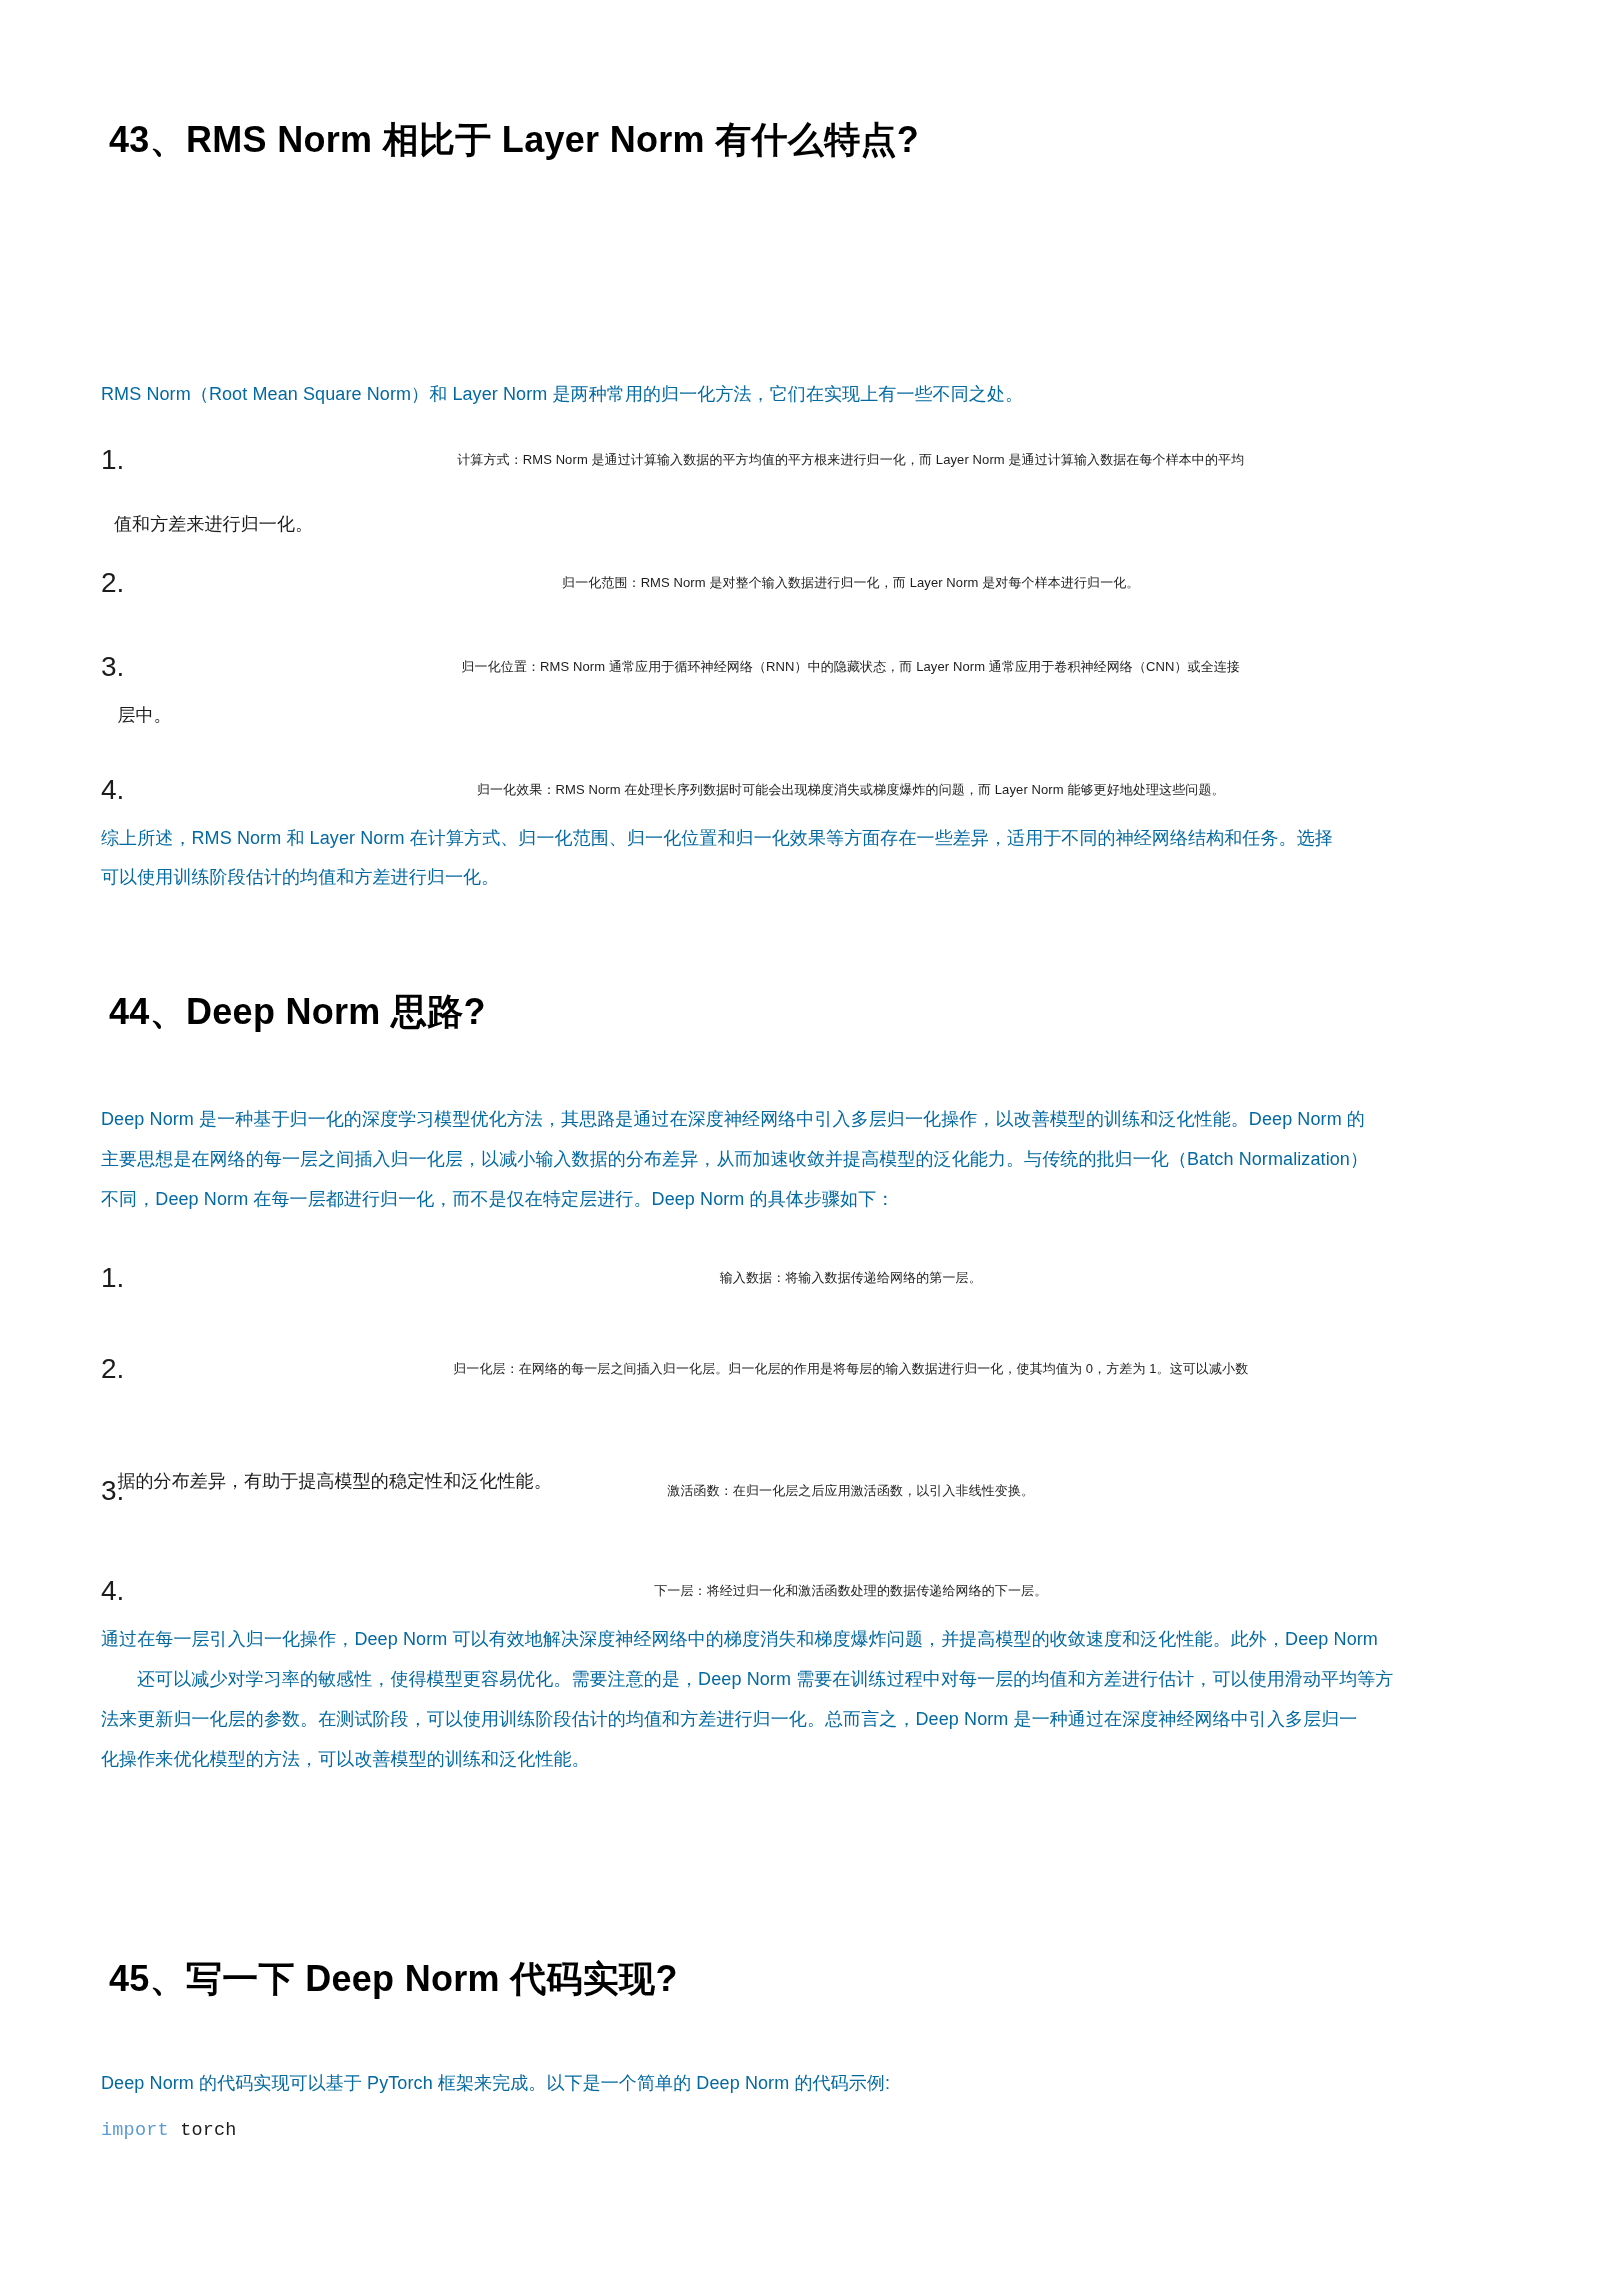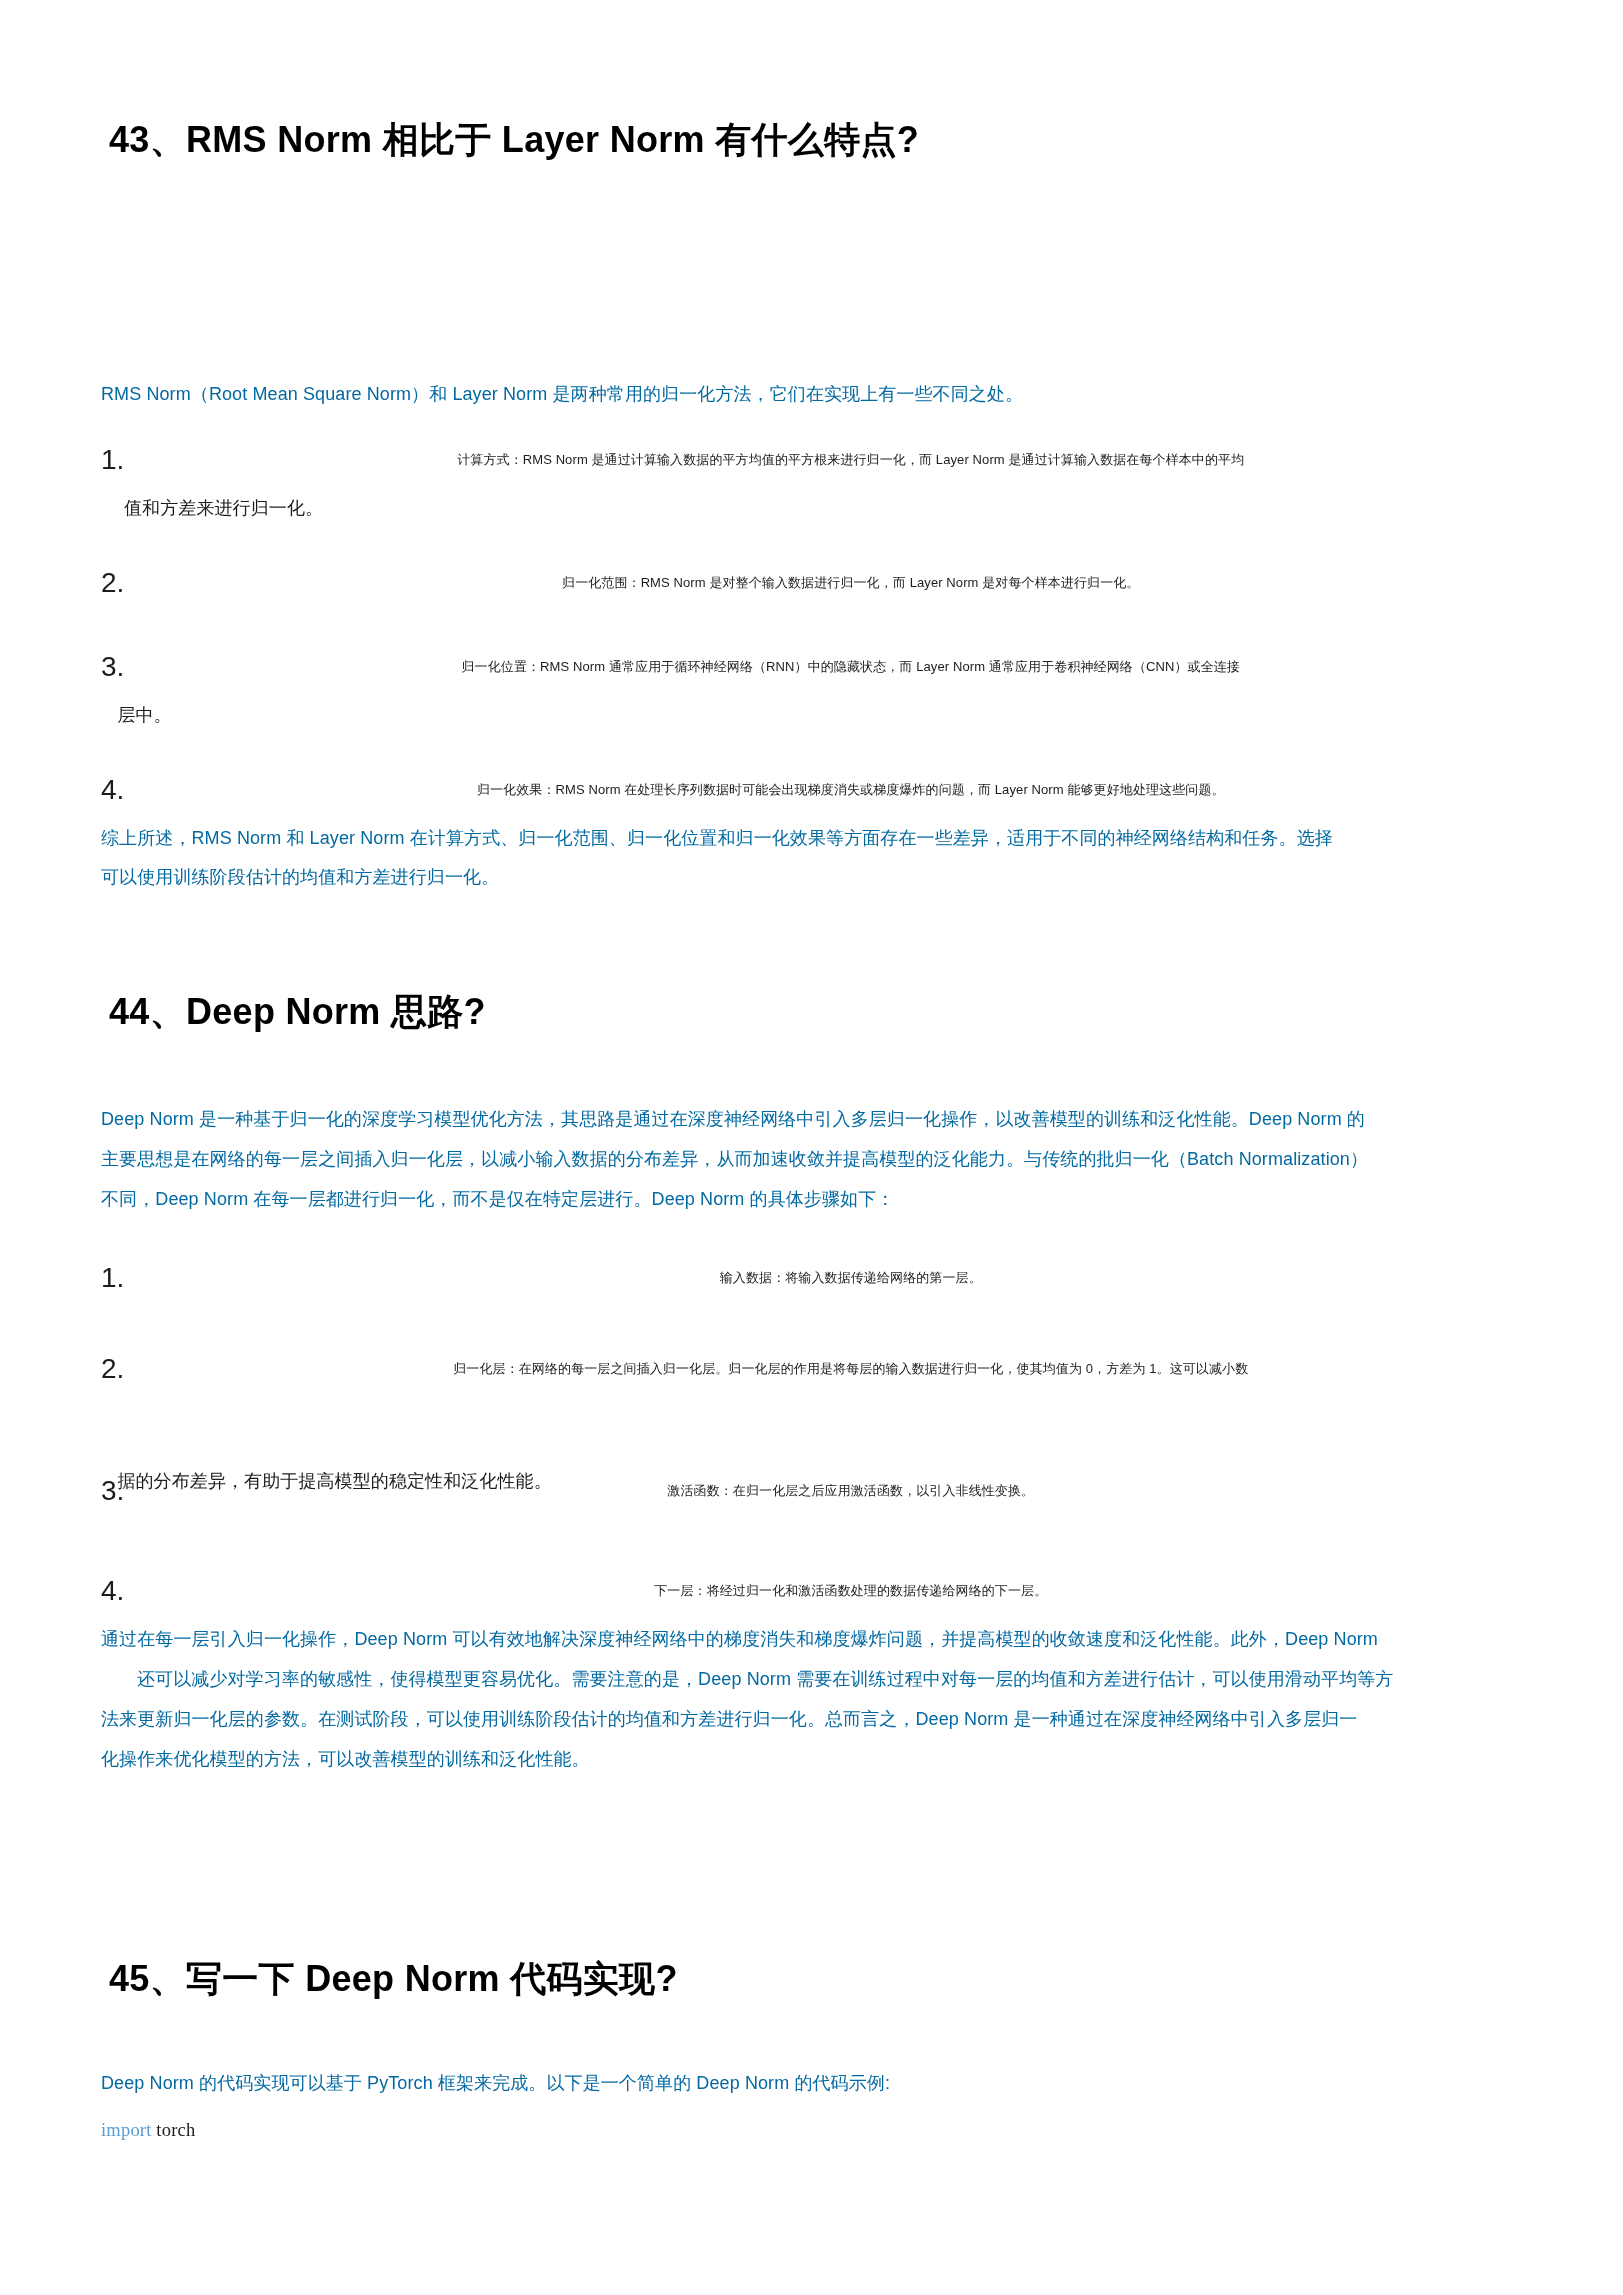--- a/index.html
+++ b/index.html
@@ -89,21 +89,21 @@
     font-size: 18px;
     line-height: 1.95;
     color: #1c1c1c;
     letter-spacing: 0.1px;
   }
 
   
   .code-line {
     position: absolute;
     left: 0;
-    font-family: Liberation Serif, serif;
+    font-family: Liberation Mono, monospace;
     font-size: 18.5px;
     line-height: 1.6;
     letter-spacing: 0.2px;
     text-align: right;
   }
   .kw { color: #5b9bd5; }
   .ident { color: #1c1c1c; }
 </style>
 </head>
 <body>
@@ -114,21 +114,21 @@
     <div class="heading-block" style="top:109px;">
       <h1 class="section-heading">43、RMS Norm 相比于 Layer Norm 有什么特点?</h1>
     </div>
 
     <div class="para" style="top:377px; width:1418px;">RMS Norm（Root Mean Square Norm）和 Layer Norm 是两种常用的归一化方法，它们在实现上有一些不同之处。</div>
 
     <div class="li-row" style="top:447px;">
       <span class="li-num">1.</span>
       <span class="li-text">计算方式：RMS Norm 是通过计算输入数据的平方均值的平方根来进行归一化，而 Layer Norm 是通过计算输入数据在每个样本中的平均</span>
     </div>
-    <div class="li-cont" style="top:491px; margin-left:23px;">值和方差来进行归一化。</div>
+    <div class="li-cont" style="top:508px; margin-left:13px;font-family:Liberation Mono, monospace;">值和方差来进行归一化。</div>
 
     <div class="li-row" style="top:570px;">
       <span class="li-num">2.</span>
       <span class="li-text">归一化范围：RMS Norm 是对整个输入数据进行归一化，而 Layer Norm 是对每个样本进行归一化。</span>
     </div>
 
     <div class="li-row" style="top:654px;">
       <span class="li-num">3.</span>
       <span class="li-text">归一化位置：RMS Norm 通常应用于循环神经网络（RNN）中的隐藏状态，而 Layer Norm 通常应用于卷积神经网络（CNN）或全连接</span>
     </div>

